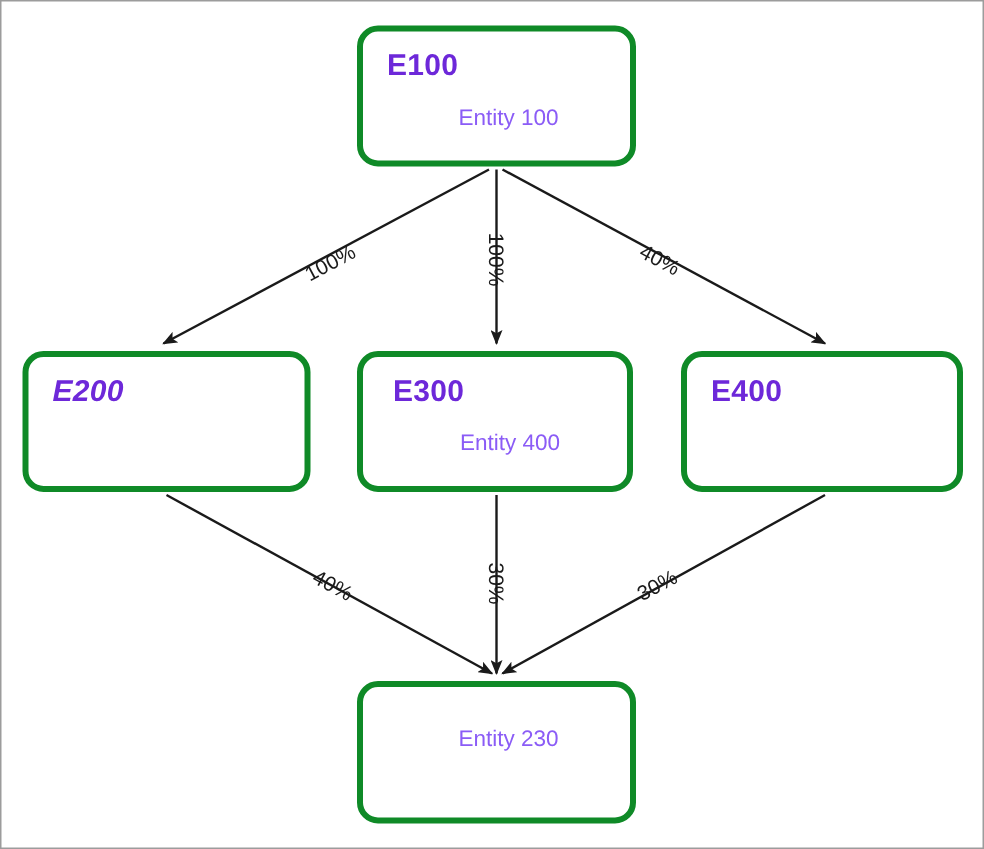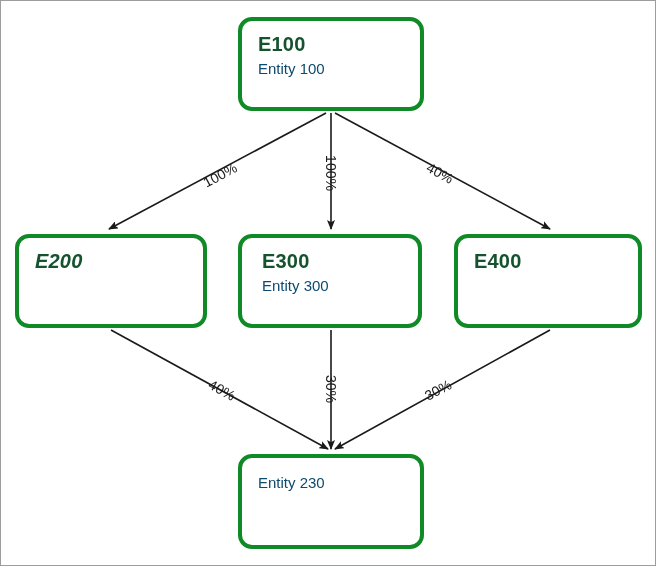--- a/index.html
+++ b/index.html
@@ -32,32 +32,33 @@
     position: absolute;
     box-sizing: border-box;
     background: #ffffff;
     border: 4px solid #0f8a27;
     border-radius: 14px;
     padding: 12px 0 0 16px;
   }
   .node-id {
     font-size: 20px;
     font-weight: bold;
-    color: #14532d;
+    color: #6d28d9;
     line-height: 1.15;
     letter-spacing: 0.2px;
     white-space: nowrap;
   }
   .node-label {
     font-size: 15px;
     font-weight: normal;
-    color: #0c4a6e;
+    color: #8b5cf6;
     line-height: 1.3;
-    margin-top: 3px;
+    margin-top: 13px;
     white-space: nowrap;
+    text-align: center;
   }
   .edge-label {
     position: absolute;
     font-size: 14px;
     color: #1a1a1a;
     white-space: nowrap;
     transform-origin: 50% 50%;
   }
 </style>
 </head>
@@ -84,21 +85,21 @@
   <div id="node-layer">
       <div class="node" style="left: 237px; top: 16px; width: 186px; height: 94px; border-color: rgb(15, 138, 39);">
         <div class="node-id">E100</div>
         <div class="node-label">Entity 100</div>
       </div>
       <div class="node" style="left: 14px; top: 233px; width: 192px; height: 94px; border-color: rgb(15, 138, 39); font-style: italic;">
         <div class="node-id">E200</div>
       </div>
       <div class="node" style="left: 237px; top: 233px; width: 184px; height: 94px; border-color: rgb(15, 138, 39); padding-left: 20px;">
         <div class="node-id">E300</div>
-        <div class="node-label">Entity 300</div>
+        <div class="node-label">Entity 400</div>
       </div>
       <div class="node" style="left: 453px; top: 233px; width: 188px; height: 94px; border-color: rgb(15, 138, 39);">
         <div class="node-id">E400</div>
       </div>
       <div class="node" style="left: 237px; top: 453px; width: 186px; height: 95px; border-color: rgb(15, 138, 39);">
         <div class="node-label">Entity 230</div>
       </div>
     </div>
   <div id="label-layer">
       <div class="edge-label" style="left: 219px; top: 174px; transform: translate(-50%, -50%) rotate(-28deg);">100%</div>

